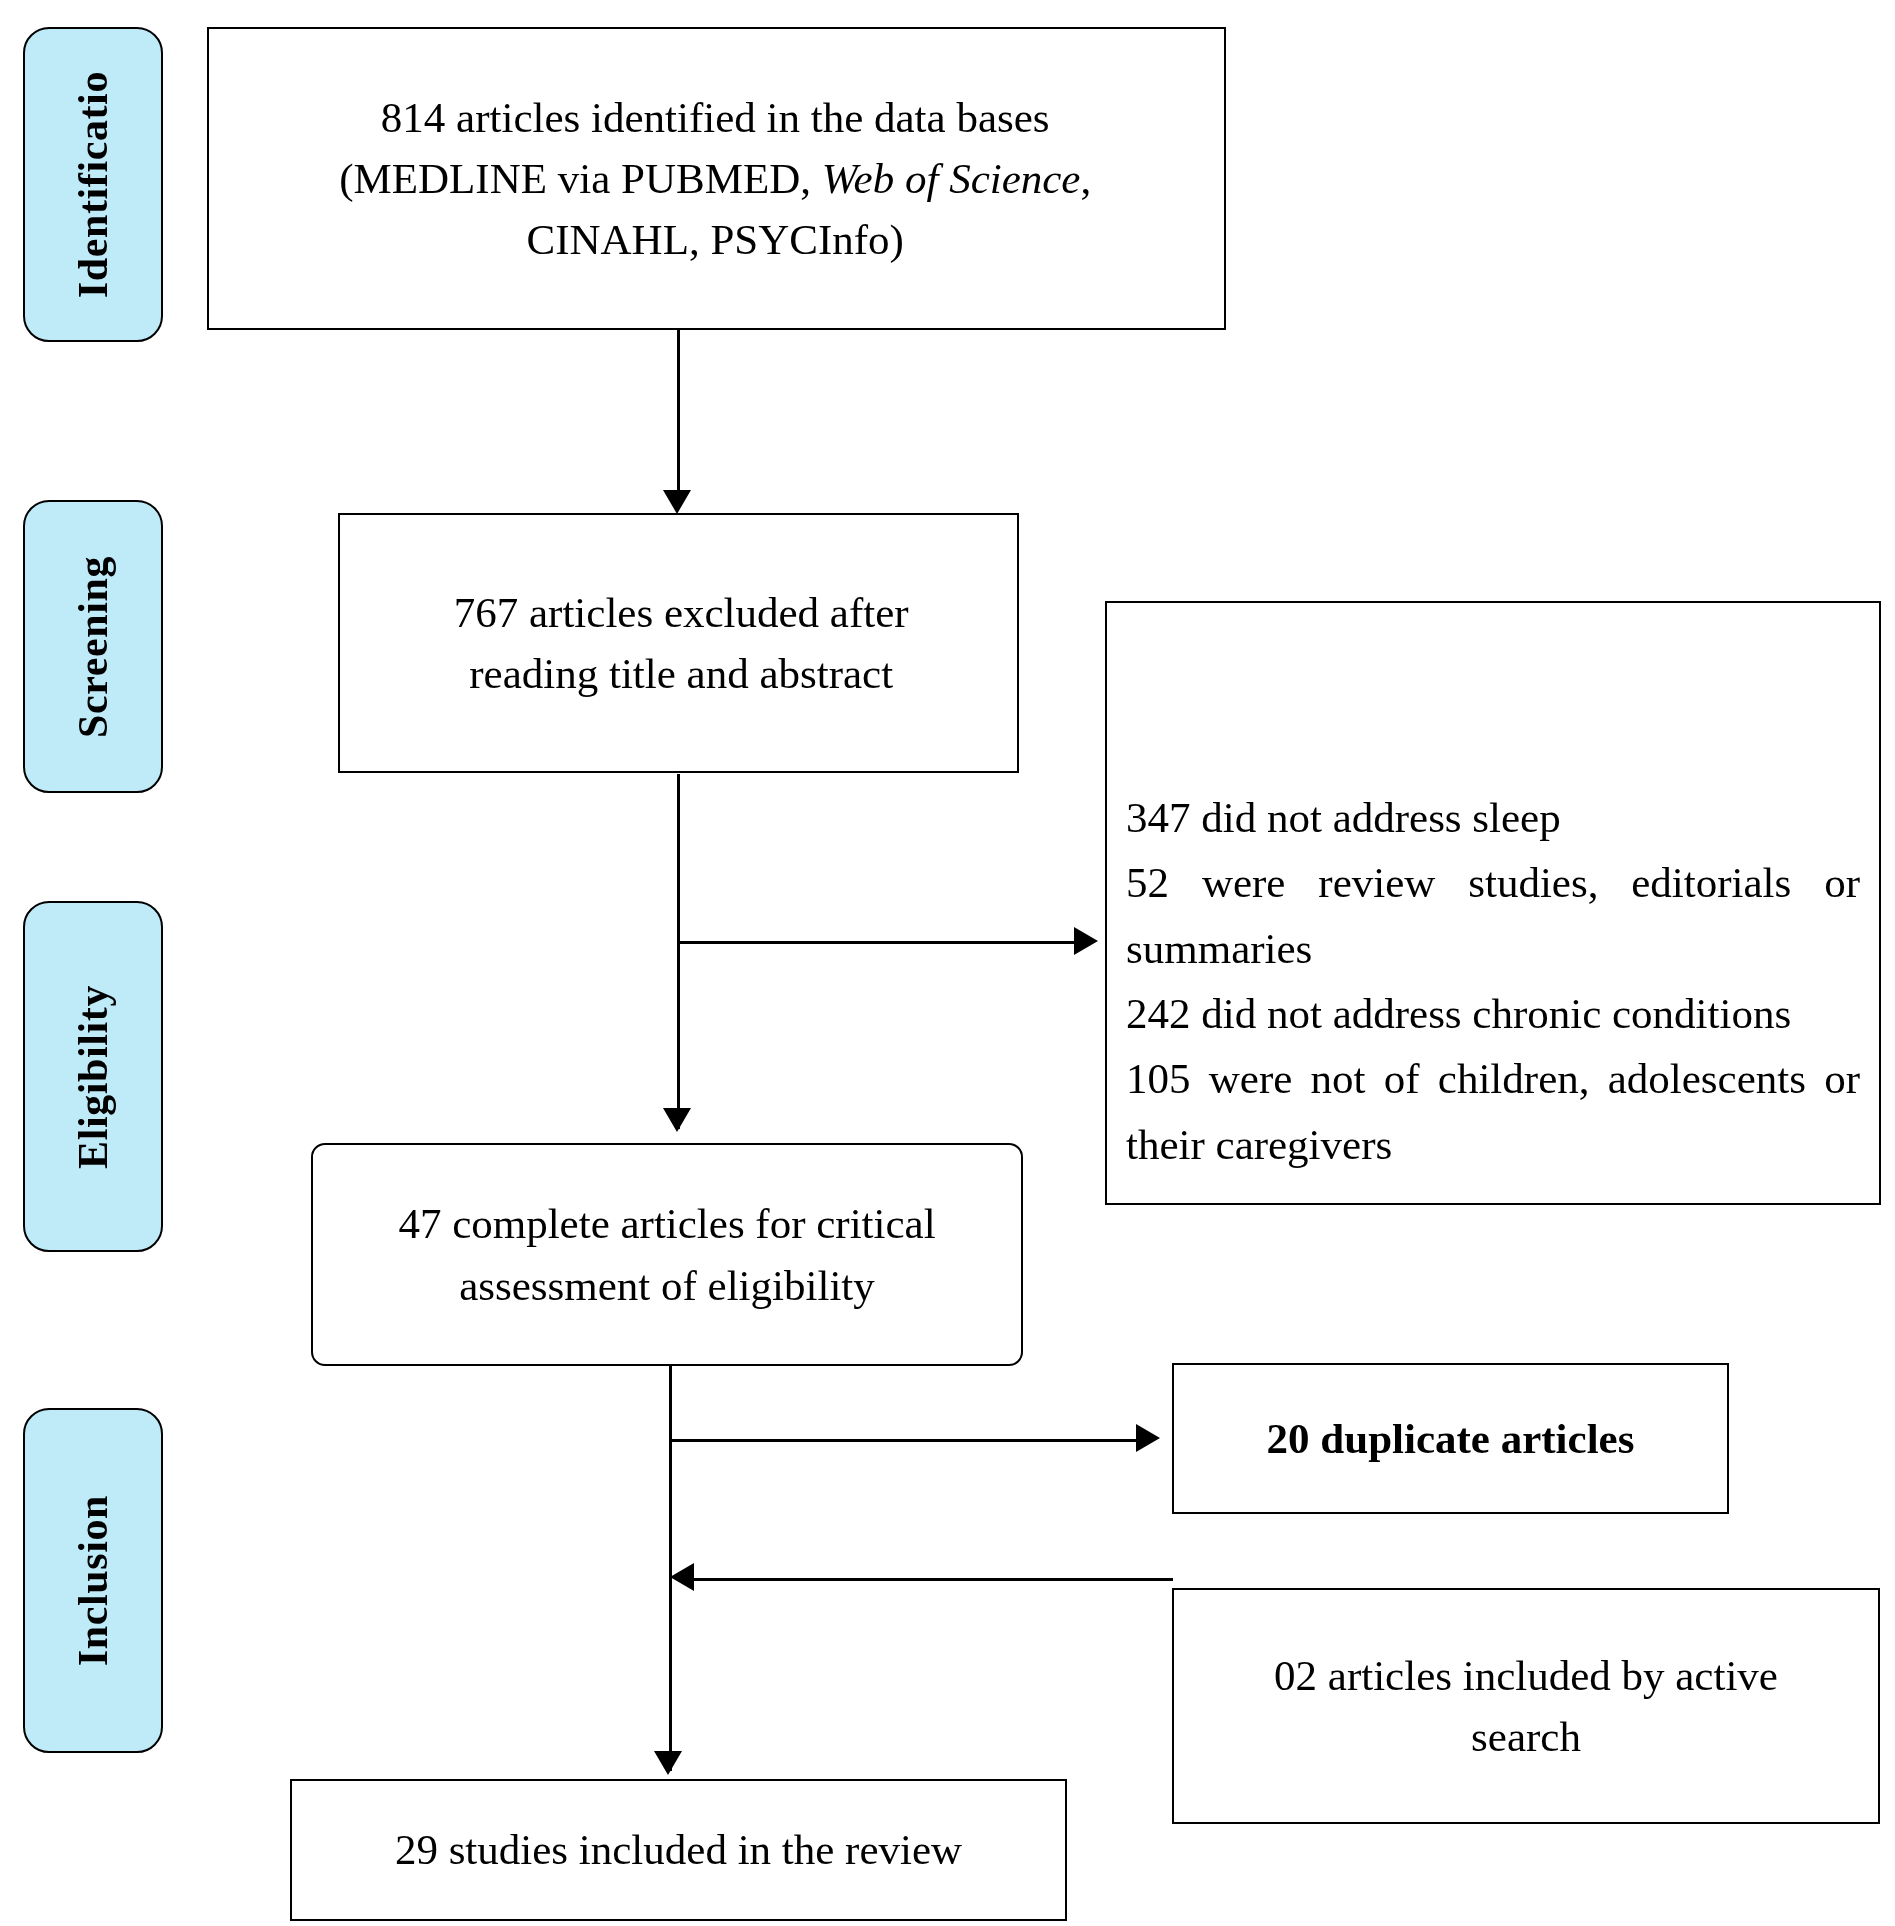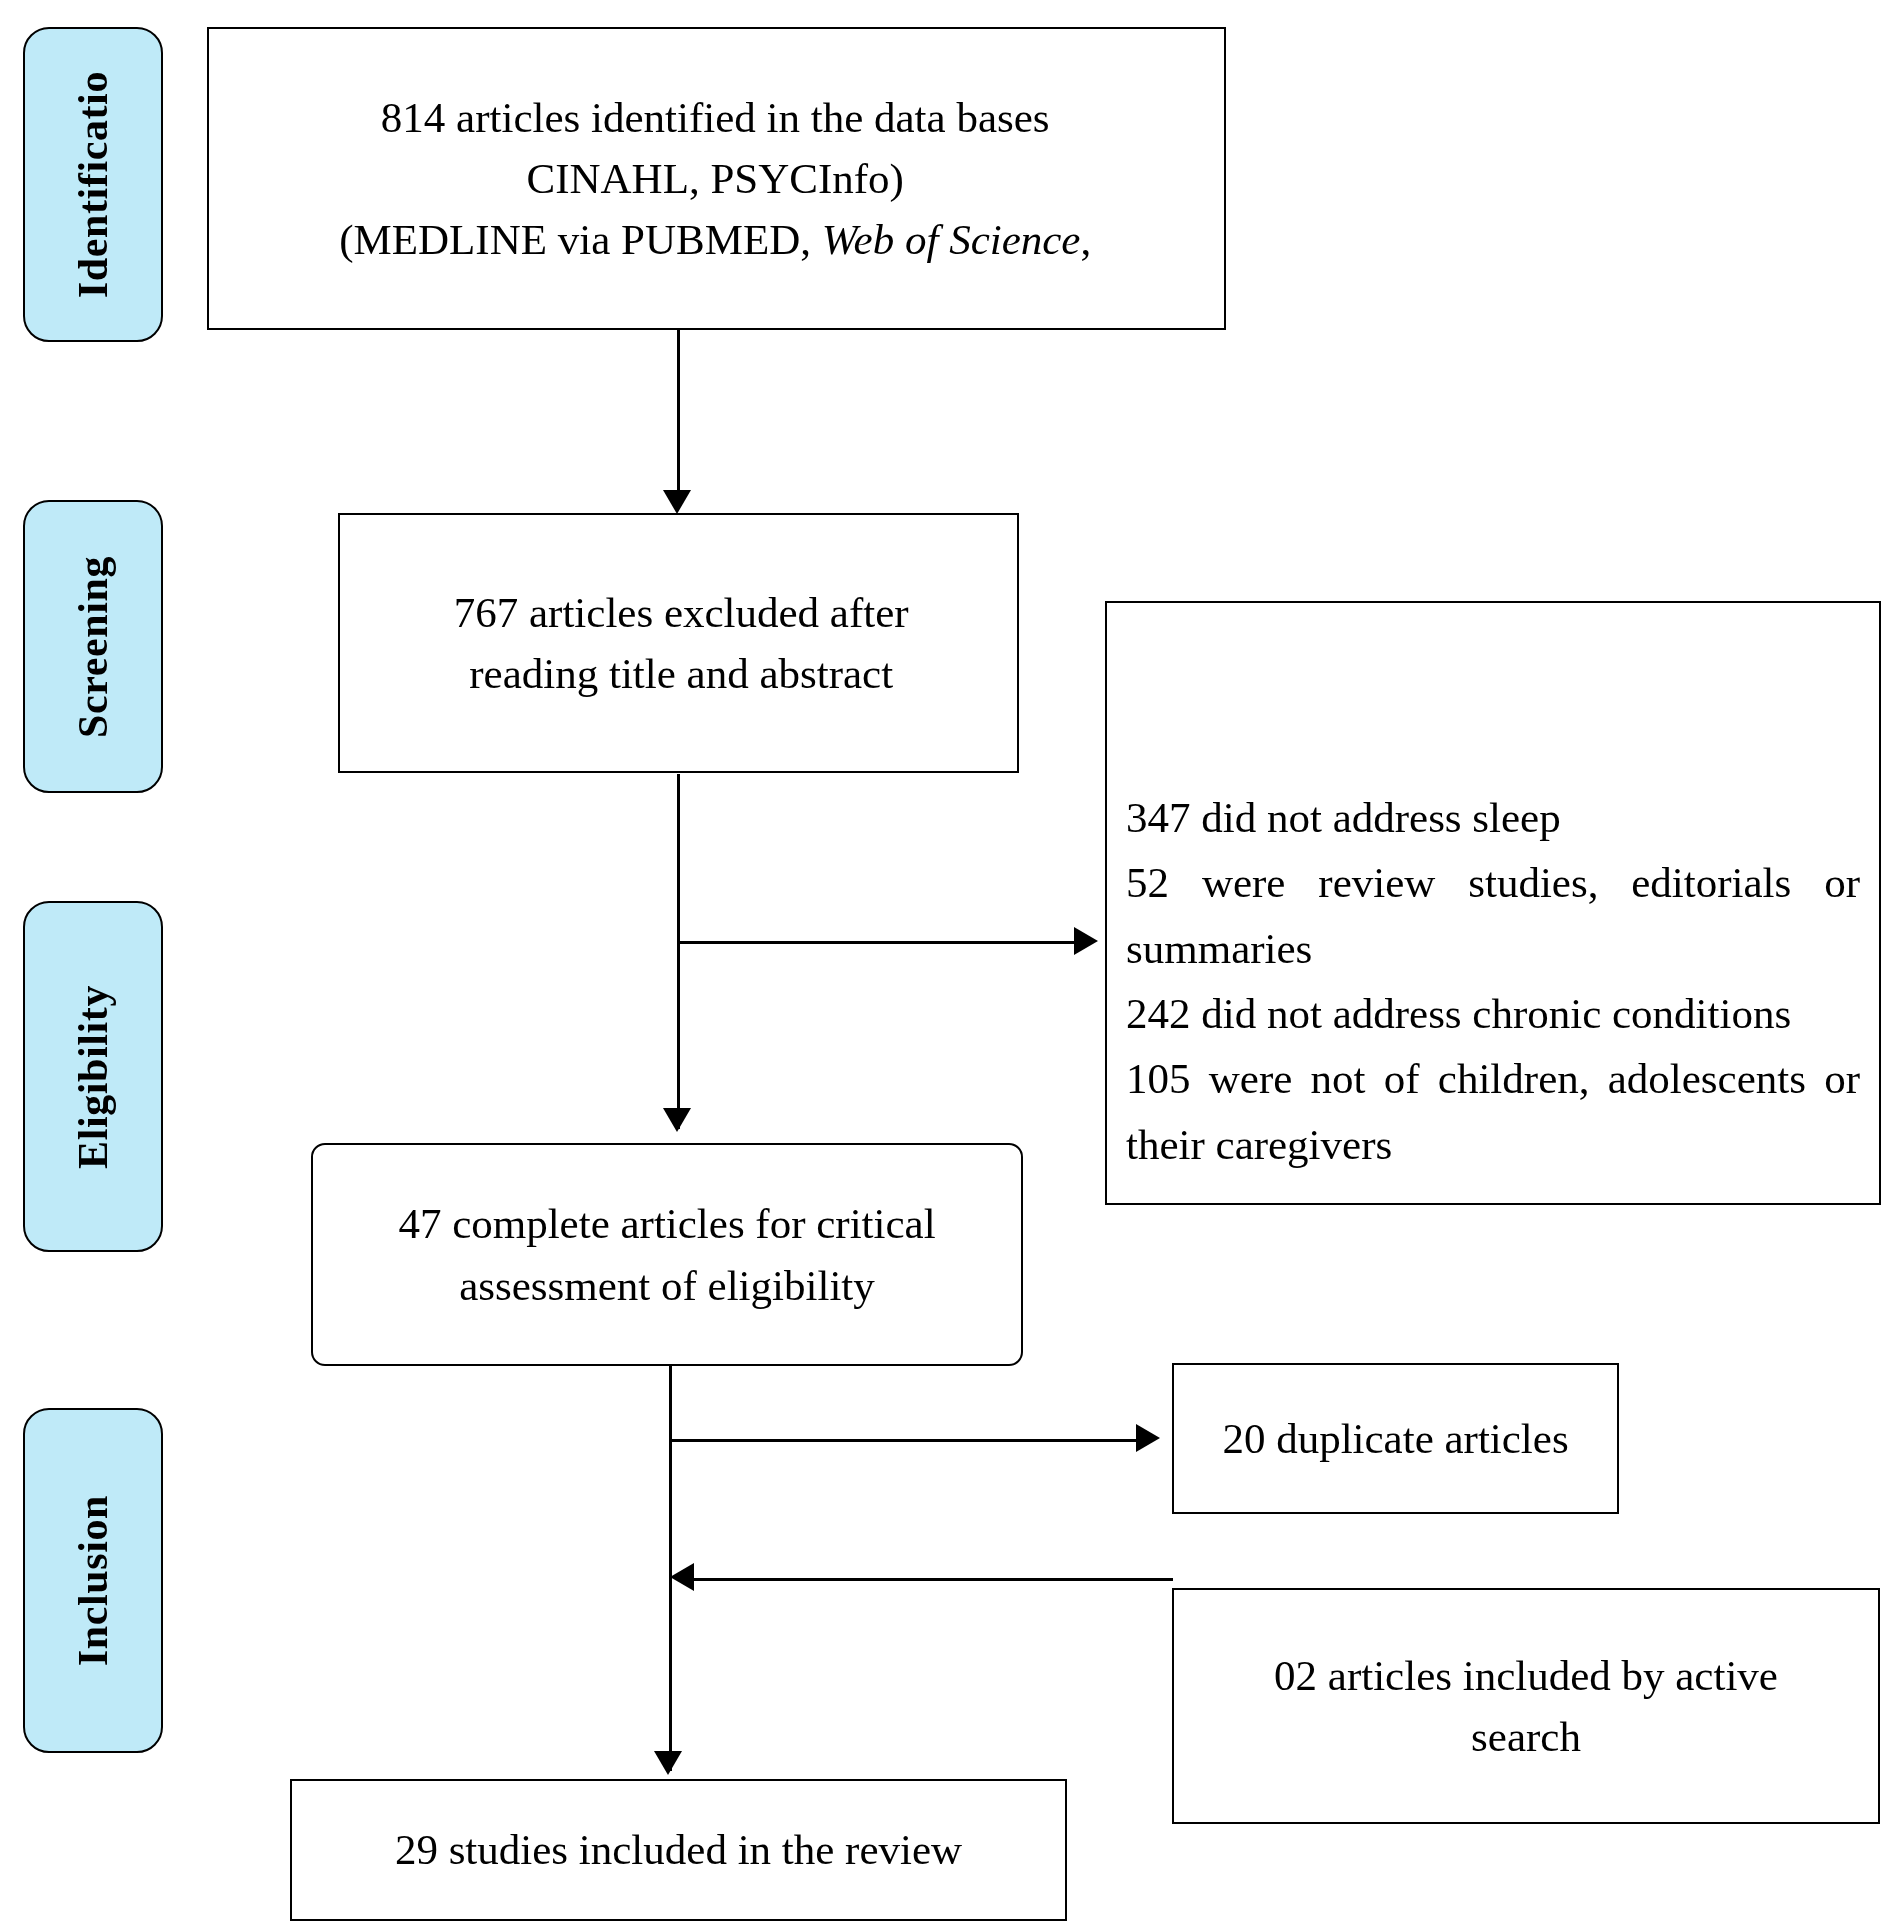--- a/index.html
+++ b/index.html
@@ -112,22 +112,22 @@
     <span>Eligibility</span>
   </div>
 
   <div class="stage" style="left:22.5px; top:1408px; width:140px; height:345px;">
     <span>Inclusion</span>
   </div>
 
   <div class="box" style="left:207px; top:27px; width:1019px; height:303px;padding-left:12px;">
     <div class="inner">
       <div>814 articles identified in the data bases</div>
+      <div><span>(MEDLINE via PUBMED, </span><i>Web of Science</i><span>,</span></div>
       <div>CINAHL, PSYCInfo)</div>
-      <div><span>(MEDLINE via PUBMED, </span><i>Web of Science</i><span>,</span></div>
     </div>
   </div>
 
   <div class="vline" style="left:677px; top:330px; height:169px;"></div>
   <div class="arrow-down" style="left:663px; top:490px;"></div>
 
   <div class="box" style="left:338px; top:513px; width:681px; height:260px;padding-left:20px;">
     <div class="inner">
       <div>767 articles excluded after</div>
       <div>reading title and abstract</div>
@@ -155,21 +155,21 @@
       <div>assessment of eligibility</div>
     </div>
   </div>
 
   <div class="vline" style="left:669px; top:1366px; height:405px;"></div>
   <div class="arrow-down" style="left:654px; top:1751px;"></div>
 
   <div class="hline" style="left:669px; top:1439px; width:484px;"></div>
   <div class="arrow-right" style="left:1136px; top:1424px;"></div>
 
-  <div class="box" style="left:1172px; top:1363px; width:447px; height:151px;">
+  <div class="box" style="left:1172px; top:1363px; width:557px; height:151px;font-weight:bold;">
     <div class="inner">
       <div>20 duplicate articles</div>
     </div>
   </div>
 
   <div class="hline" style="left:694px; top:1578px; width:479px;"></div>
   <div class="arrow-left" style="left:670px; top:1563px;"></div>
 
   <div class="box" style="left:1172px; top:1540px; width:708px; height:236px;margin-top:48px;">
     <div class="inner">

